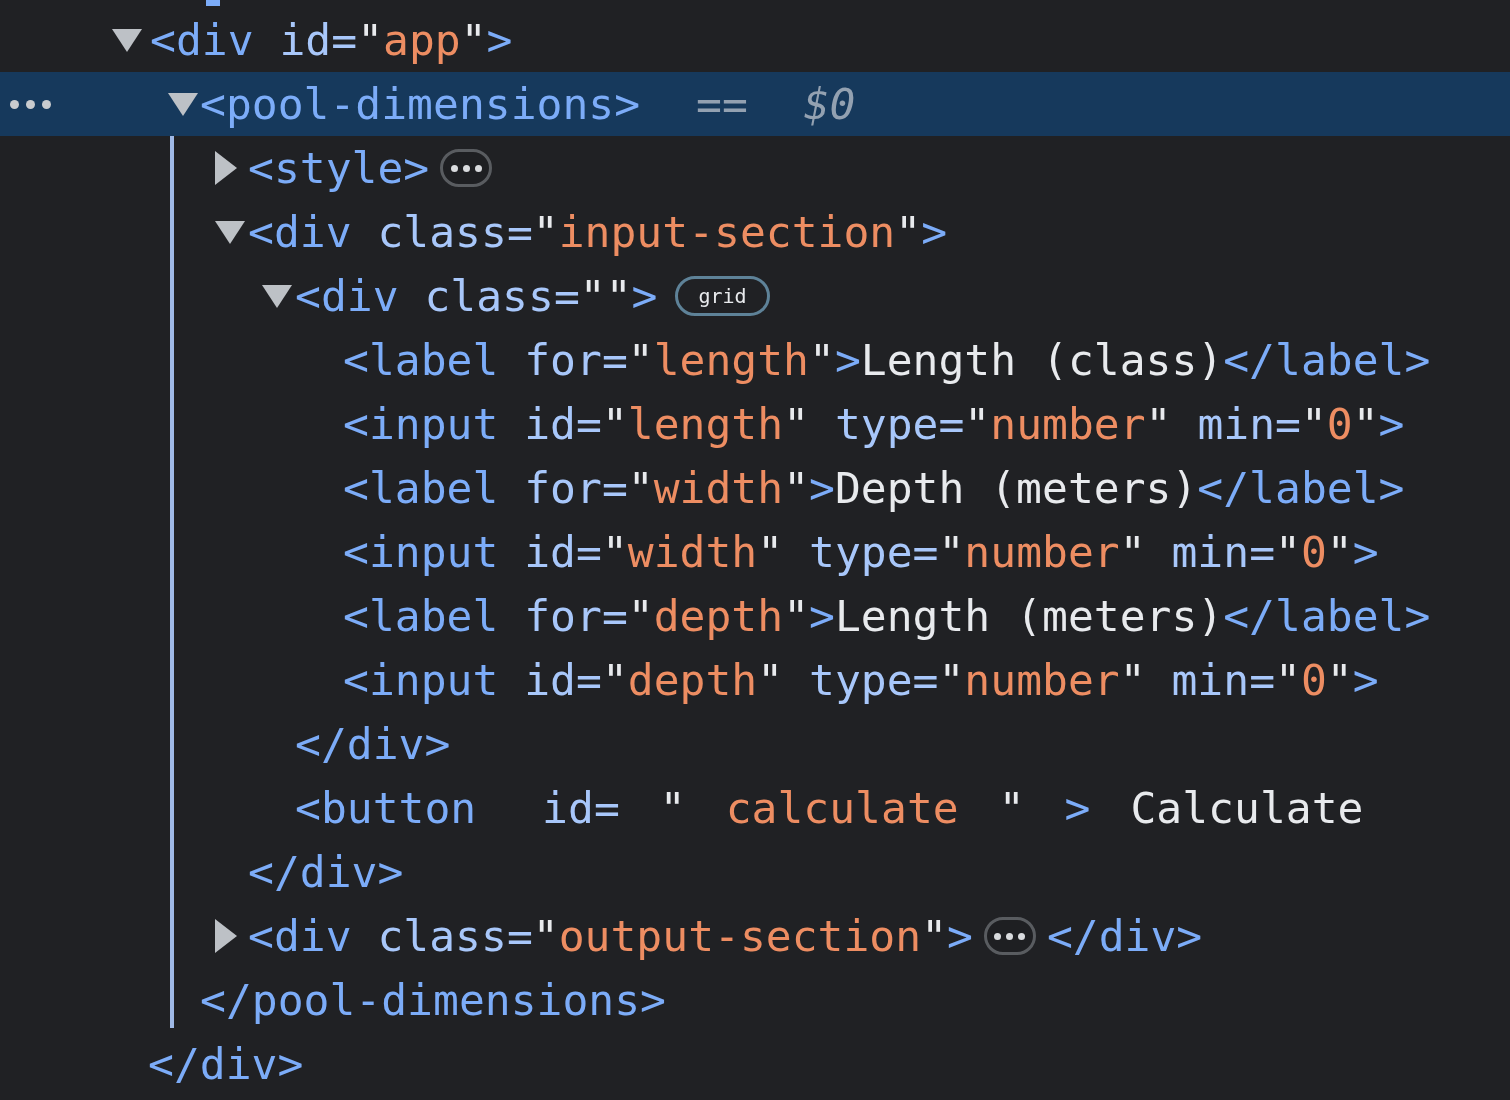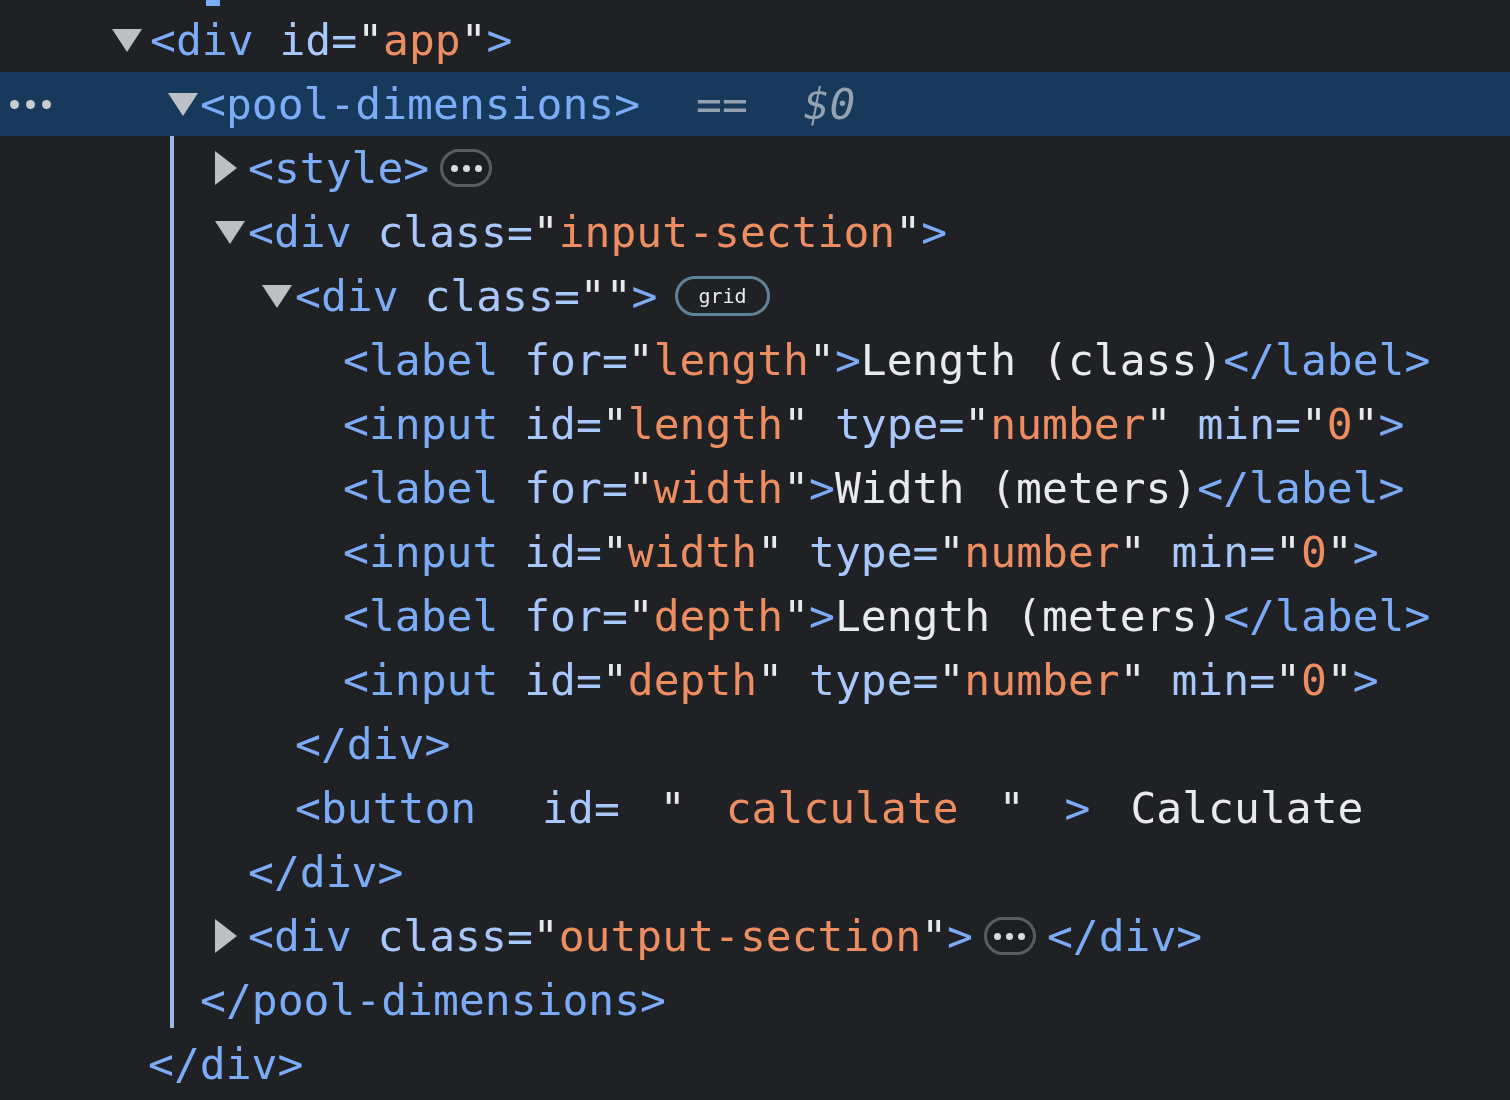--- a/index.html
+++ b/index.html
@@ -85,21 +85,21 @@
         <span class="arrow-down" style="left: 262px;"></span>
         <span class="line" style="padding-left: 295px;"><span class="tk-tag">&lt;div </span><span class="tk-attr">class=</span><span class="tk-quote">"</span><span class="tk-quote">"</span><span class="tk-tag">&gt;</span><span class="badge">grid</span></span>
       </div>
       <div class="row">
         <span class="line" style="padding-left: 343px;"><span class="tk-tag">&lt;label </span><span class="tk-attr">for=</span><span class="tk-quote">"</span><span class="tk-value">length</span><span class="tk-quote">"</span><span class="tk-tag">&gt;</span><span class="tk-text">Length (class)</span><span class="tk-tag">&lt;/label&gt;</span></span>
       </div>
       <div class="row">
         <span class="line" style="padding-left: 343px;"><span class="tk-tag">&lt;input </span><span class="tk-attr">id=</span><span class="tk-quote">"</span><span class="tk-value">length</span><span class="tk-quote">" </span><span class="tk-attr">type=</span><span class="tk-quote">"</span><span class="tk-value">number</span><span class="tk-quote">" </span><span class="tk-attr">min=</span><span class="tk-quote">"</span><span class="tk-value">0</span><span class="tk-quote">"</span><span class="tk-tag">&gt;</span></span>
       </div>
       <div class="row">
-        <span class="line" style="padding-left: 343px;"><span class="tk-tag">&lt;label </span><span class="tk-attr">for=</span><span class="tk-quote">"</span><span class="tk-value">width</span><span class="tk-quote">"</span><span class="tk-tag">&gt;</span><span class="tk-text">Width (meters)</span><span class="tk-tag">&lt;/label&gt;</span></span>
+        <span class="line" style="padding-left: 343px;"><span class="tk-tag">&lt;label </span><span class="tk-attr">for=</span><span class="tk-quote">"</span><span class="tk-value">width</span><span class="tk-quote">"</span><span class="tk-tag">&gt;</span><span class="tk-text">Depth (meters)</span><span class="tk-tag">&lt;/label&gt;</span></span>
       </div>
       <div class="row">
         <span class="line" style="padding-left: 343px;"><span class="tk-tag">&lt;input </span><span class="tk-attr">id=</span><span class="tk-quote">"</span><span class="tk-value">width</span><span class="tk-quote">" </span><span class="tk-attr">type=</span><span class="tk-quote">"</span><span class="tk-value">number</span><span class="tk-quote">" </span><span class="tk-attr">min=</span><span class="tk-quote">"</span><span class="tk-value">0</span><span class="tk-quote">"</span><span class="tk-tag">&gt;</span></span>
       </div>
       <div class="row">
         <span class="line" style="padding-left: 343px;"><span class="tk-tag">&lt;label </span><span class="tk-attr">for=</span><span class="tk-quote">"</span><span class="tk-value">depth</span><span class="tk-quote">"</span><span class="tk-tag">&gt;</span><span class="tk-text">Length (meters)</span><span class="tk-tag">&lt;/label&gt;</span></span>
       </div>
       <div class="row">
         <span class="line" style="padding-left: 343px;"><span class="tk-tag">&lt;input </span><span class="tk-attr">id=</span><span class="tk-quote">"</span><span class="tk-value">depth</span><span class="tk-quote">" </span><span class="tk-attr">type=</span><span class="tk-quote">"</span><span class="tk-value">number</span><span class="tk-quote">" </span><span class="tk-attr">min=</span><span class="tk-quote">"</span><span class="tk-value">0</span><span class="tk-quote">"</span><span class="tk-tag">&gt;</span></span>
       </div>

